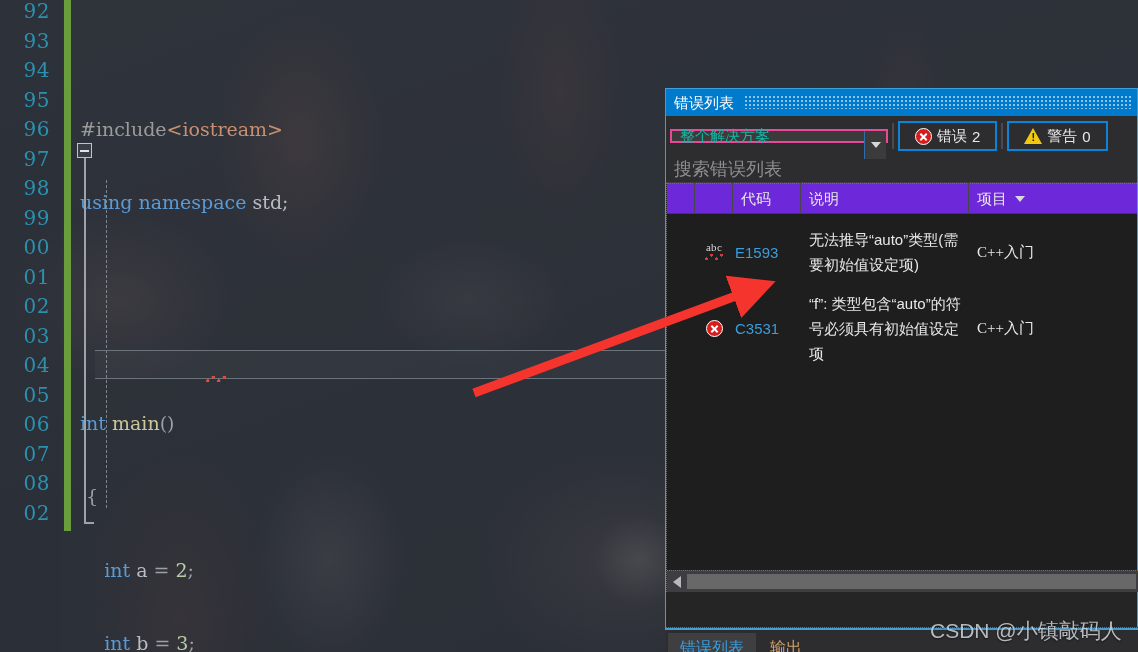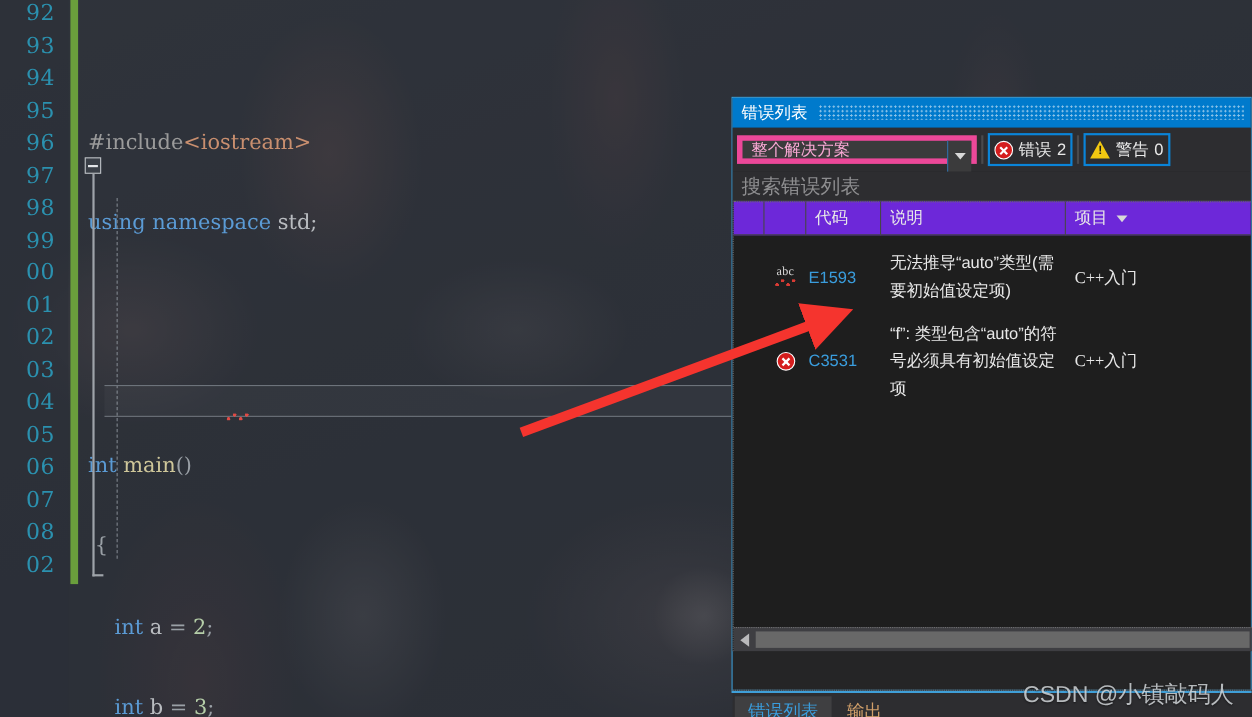--- a/index.html
+++ b/index.html
@@ -104,32 +104,32 @@
   }
   #panel-title .dots{
     position:absolute;left:78px;top:6px;right:6px;height:14px;
     background-image:radial-gradient(circle, rgba(255,255,255,.55) .9px, transparent 1.1px);
     background-size:4px 4px;
   }
   #toolbar{
     height:40px;background:#2d2d30;display:flex;align-items:center;padding:0 4px;gap:4px;
   }
   #scope-select{
-    flex:0 0 218px;height:26px;background:#3b3b3c;border:5px solid #ec4899;
-    display:flex;align-items:center;color:#f9a8d4;font-size:15px;padding-left:8px;position:relative;
+    flex:0 0 218px;height:14px;background:#3b3b3c;border:2px solid #ec4899;
+    display:flex;align-items:center;color:#14b8a6;font-size:15px;padding-left:8px;position:relative;
   }
   #scope-select .arrowbox{
     position:absolute;right:0;top:0;width:22px;height:28px;background:#3b3b3c;
     border-left:1px solid #2f6fa8;display:flex;align-items:center;justify-content:center;
   }
   .caret-down{width:0;height:0;border-left:5px solid transparent;border-right:5px solid transparent;border-top:6px solid #d8d8d8;}
   .tbsep{width:2px;height:26px;background:#4a4a4c;}
   .countbtn{
     height:30px;border:2px solid #0a84d8;background:#2d2d30;color:#e8e8e8;
-    display:flex;align-items:center;gap:5px;padding:0 4px;font-size:15px;
+    display:flex;align-items:center;gap:5px;padding:0 15px;font-size:15px;
   }
   .ico-err{
     width:17px;height:17px;border-radius:50%;background:#d51d1d;border:1.5px solid #ffffff;
     position:relative;flex:0 0 auto;
   }
   .ico-err::before,.ico-err::after{
     content:"";position:absolute;left:3px;top:7px;width:9px;height:2px;background:#fff;
   }
   .ico-err::before{transform:rotate(45deg);}
   .ico-err::after{transform:rotate(-45deg);}

